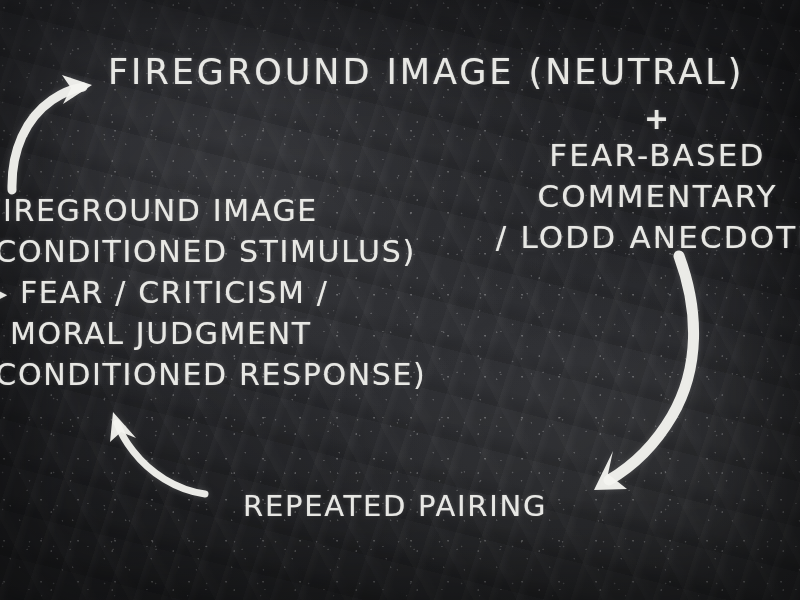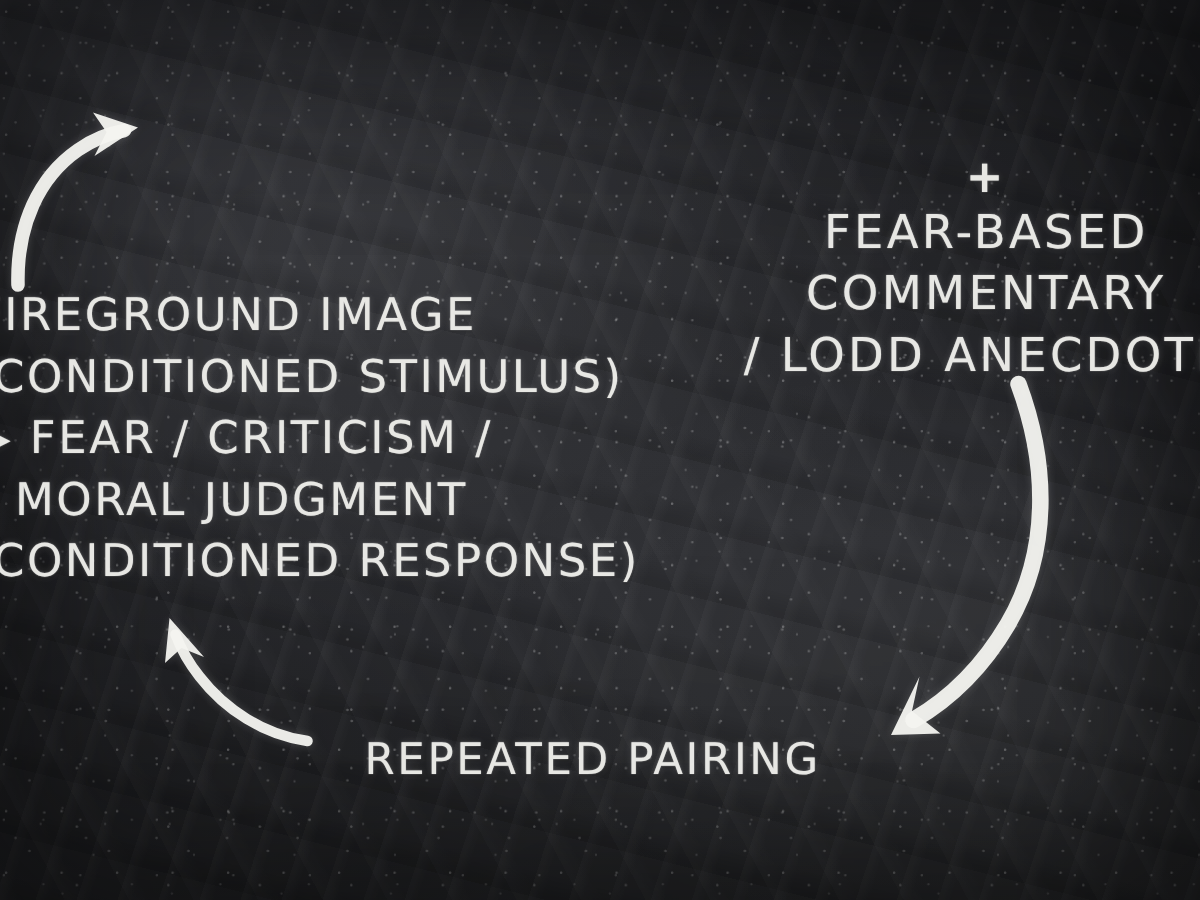--- a/index.html
+++ b/index.html
@@ -172,20 +172,21 @@
 </head>
 <body>
 
 <div id="board">
 
   <div class="tex tex-base"></div>
   <div class="tex tex-smudge"></div>
   <div class="tex tex-dust"></div>
   <div class="tex tex-vignette"></div>
 
+  <div class="chalk" id="title">FIREGROUND IMAGE (NEUTRAL)</div>
 
   <div class="right-block">
     <span class="chalk plus">+</span>
     <span class="chalk">FEAR-BASED</span>
     <span class="chalk">COMMENTARY</span>
     <span class="chalk">/ LODD ANECDOTE</span>
   </div>
 
   <div class="left-block">
     <span class="chalk ind-1">FIREGROUND IMAGE</span>

